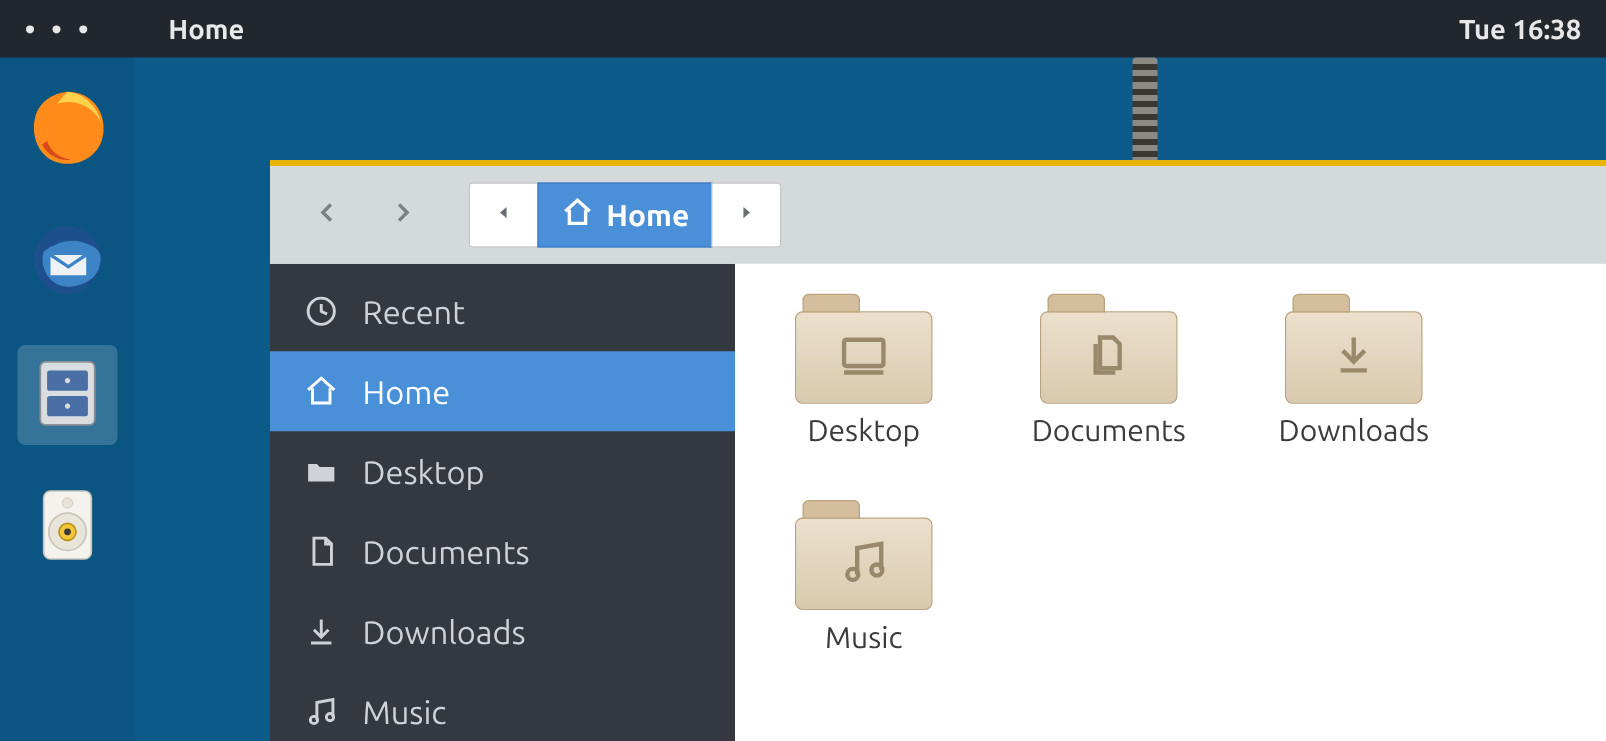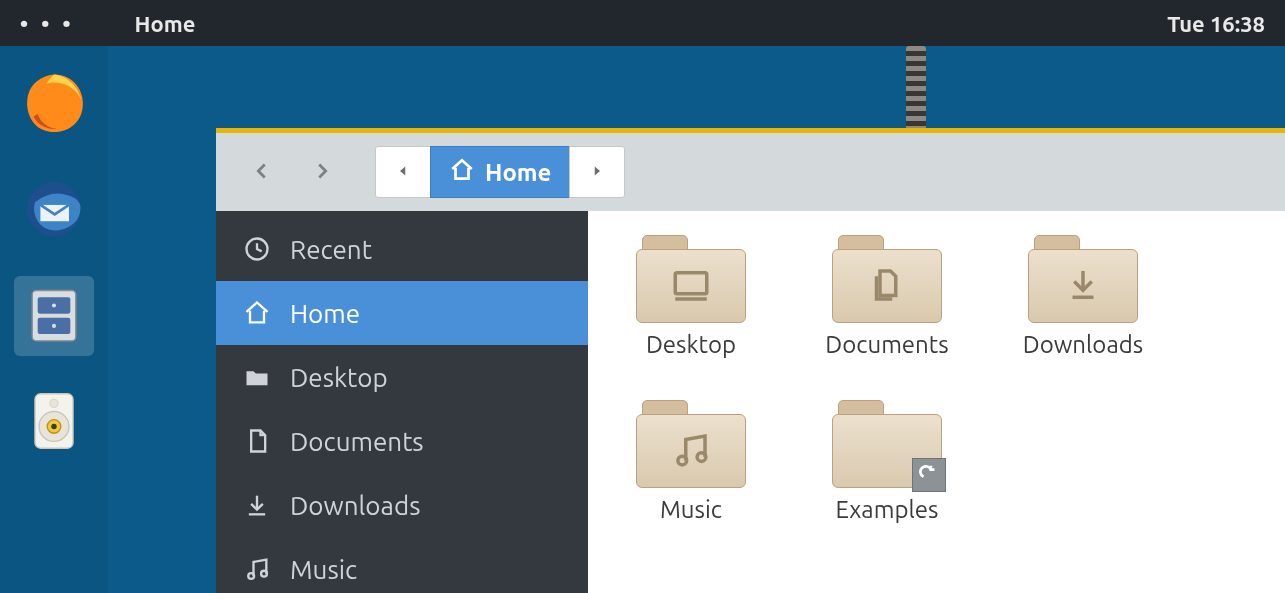--- a/index.html
+++ b/index.html
@@ -294,30 +294,17 @@
                     <path d="M9 18 V6 L20 4 V16"></path>
                     <circle cx="7" cy="18" r="2.5"></circle>
                     <circle cx="18" cy="16" r="2.5"></circle>
                   </svg></span>
               </div>
           </div>
           <div class="caption">Music</div>
         </div>
 
 
-        <div class="folder">
-          <div class="folder-icon">
-            <div class="tab"></div>
-              <div class="front"></div>
-            <div class="badge">
-                <svg viewBox="0 0 24 24">
-                  <path d="M6 14 A6 6 0 1 1 14 6"></path>
-                  <polyline points="14 2 14 6 18 6"></polyline>
-                </svg>
-              </div>
-          </div>
-          <div class="caption">Examples</div>
-        </div>
 
       </div>
     </div>
   </div>
 </div>
 
 </body></html>

